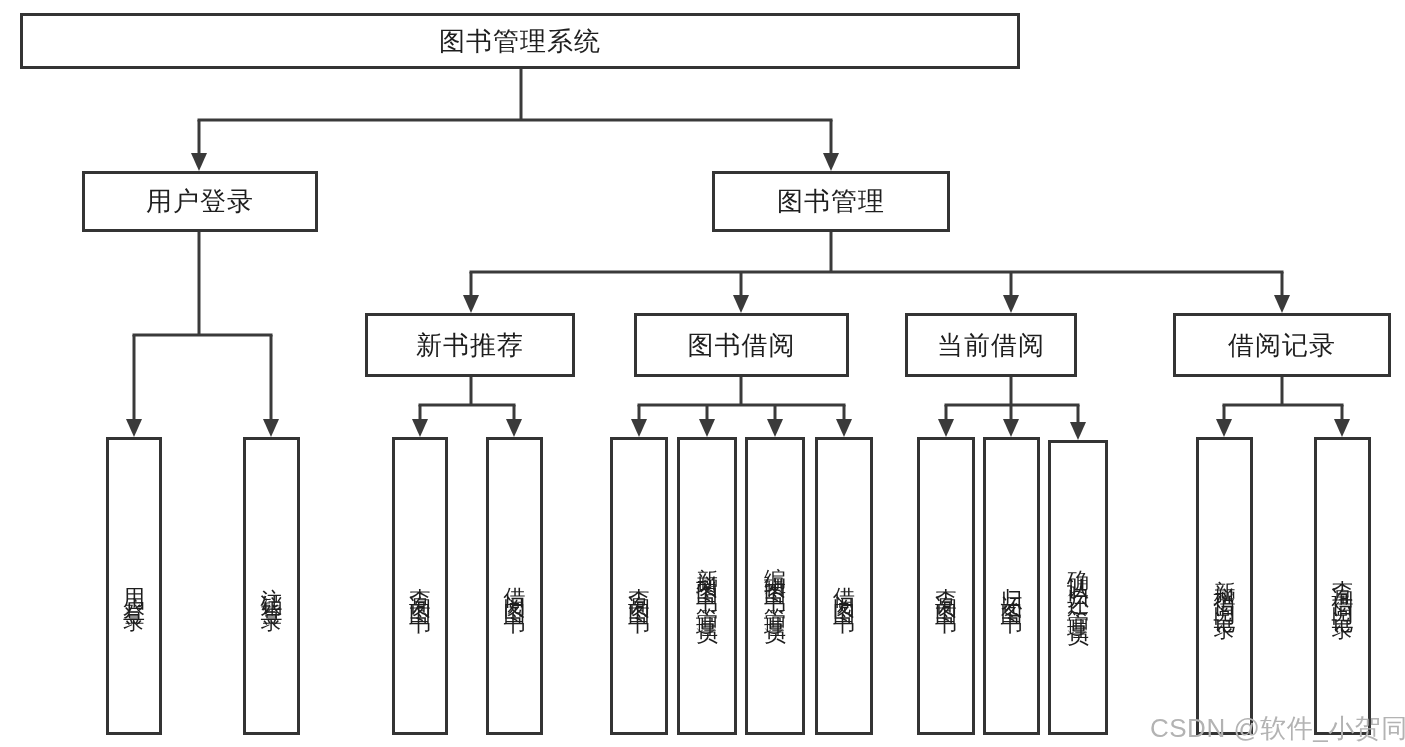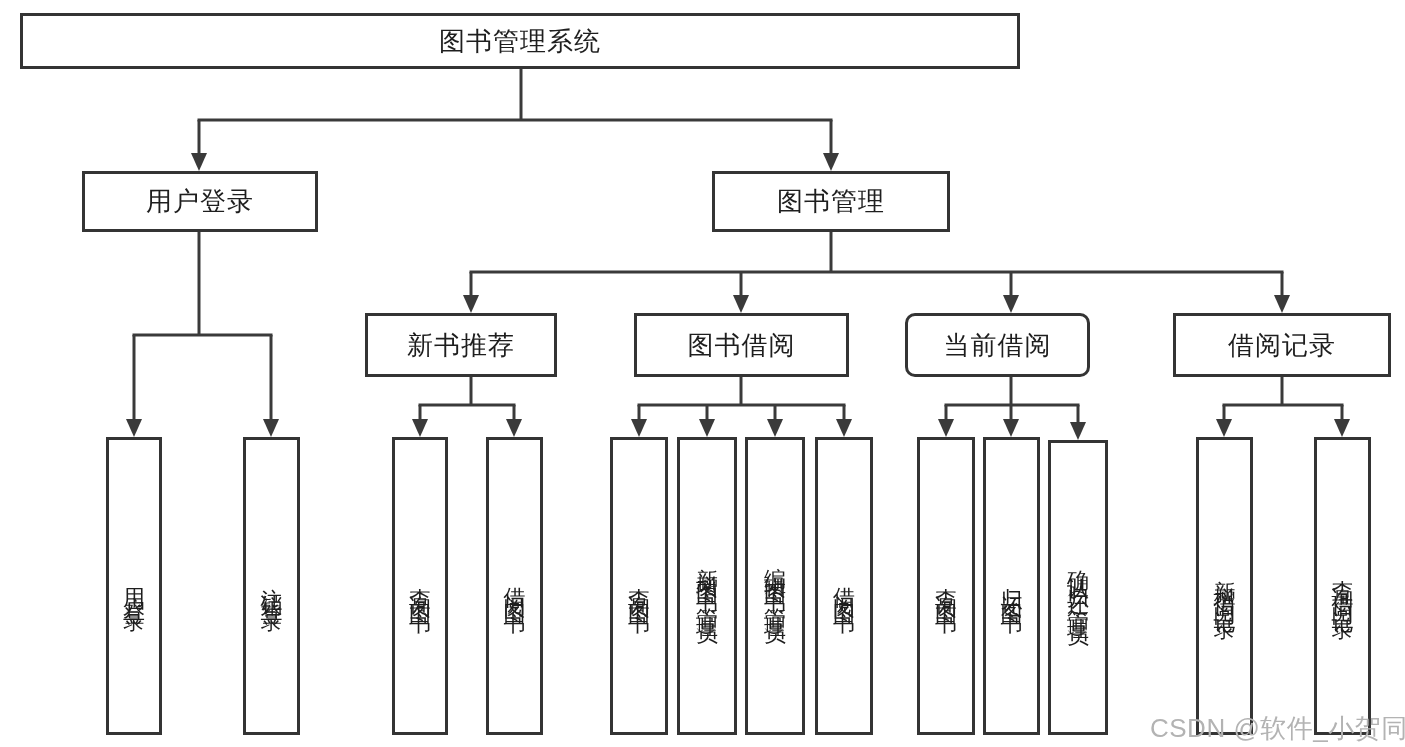--- a/index.html
+++ b/index.html
@@ -119,27 +119,27 @@
     <span class="hlabel">图书管理系统</span>
   </div>
 
   <div class="box lvl2" style="left:82px;width:236px;">
     <span class="hlabel">用户登录</span>
   </div>
   <div class="box lvl2" style="left:712px;width:238px;">
     <span class="hlabel">图书管理</span>
   </div>
 
-  <div class="box lvl3" style="left:365px;width:192px;">
+  <div class="box lvl3" style="left:365px;width:210px;">
     <span class="hlabel">新书推荐</span>
   </div>
   <div class="box lvl3" style="left:634px;width:215px;justify-content:center;">
     <span class="hlabel">图书借阅</span>
   </div>
-  <div class="box lvl3" style="left:905px;width:185px;border-radius:10px;">
+  <div class="box lvl3" style="left:905px;width:172px;">
     <span class="hlabel">当前借阅</span>
   </div>
   <div class="box lvl3" style="left:1173px;width:218px;">
     <span class="hlabel">借阅记录</span>
   </div>
 
   <div class="box leaf" style="left:106px;width:56px;">
     <span class="vlabel">用户登录</span>
   </div>
   <div class="box leaf" style="left:243px;width:57px;">

